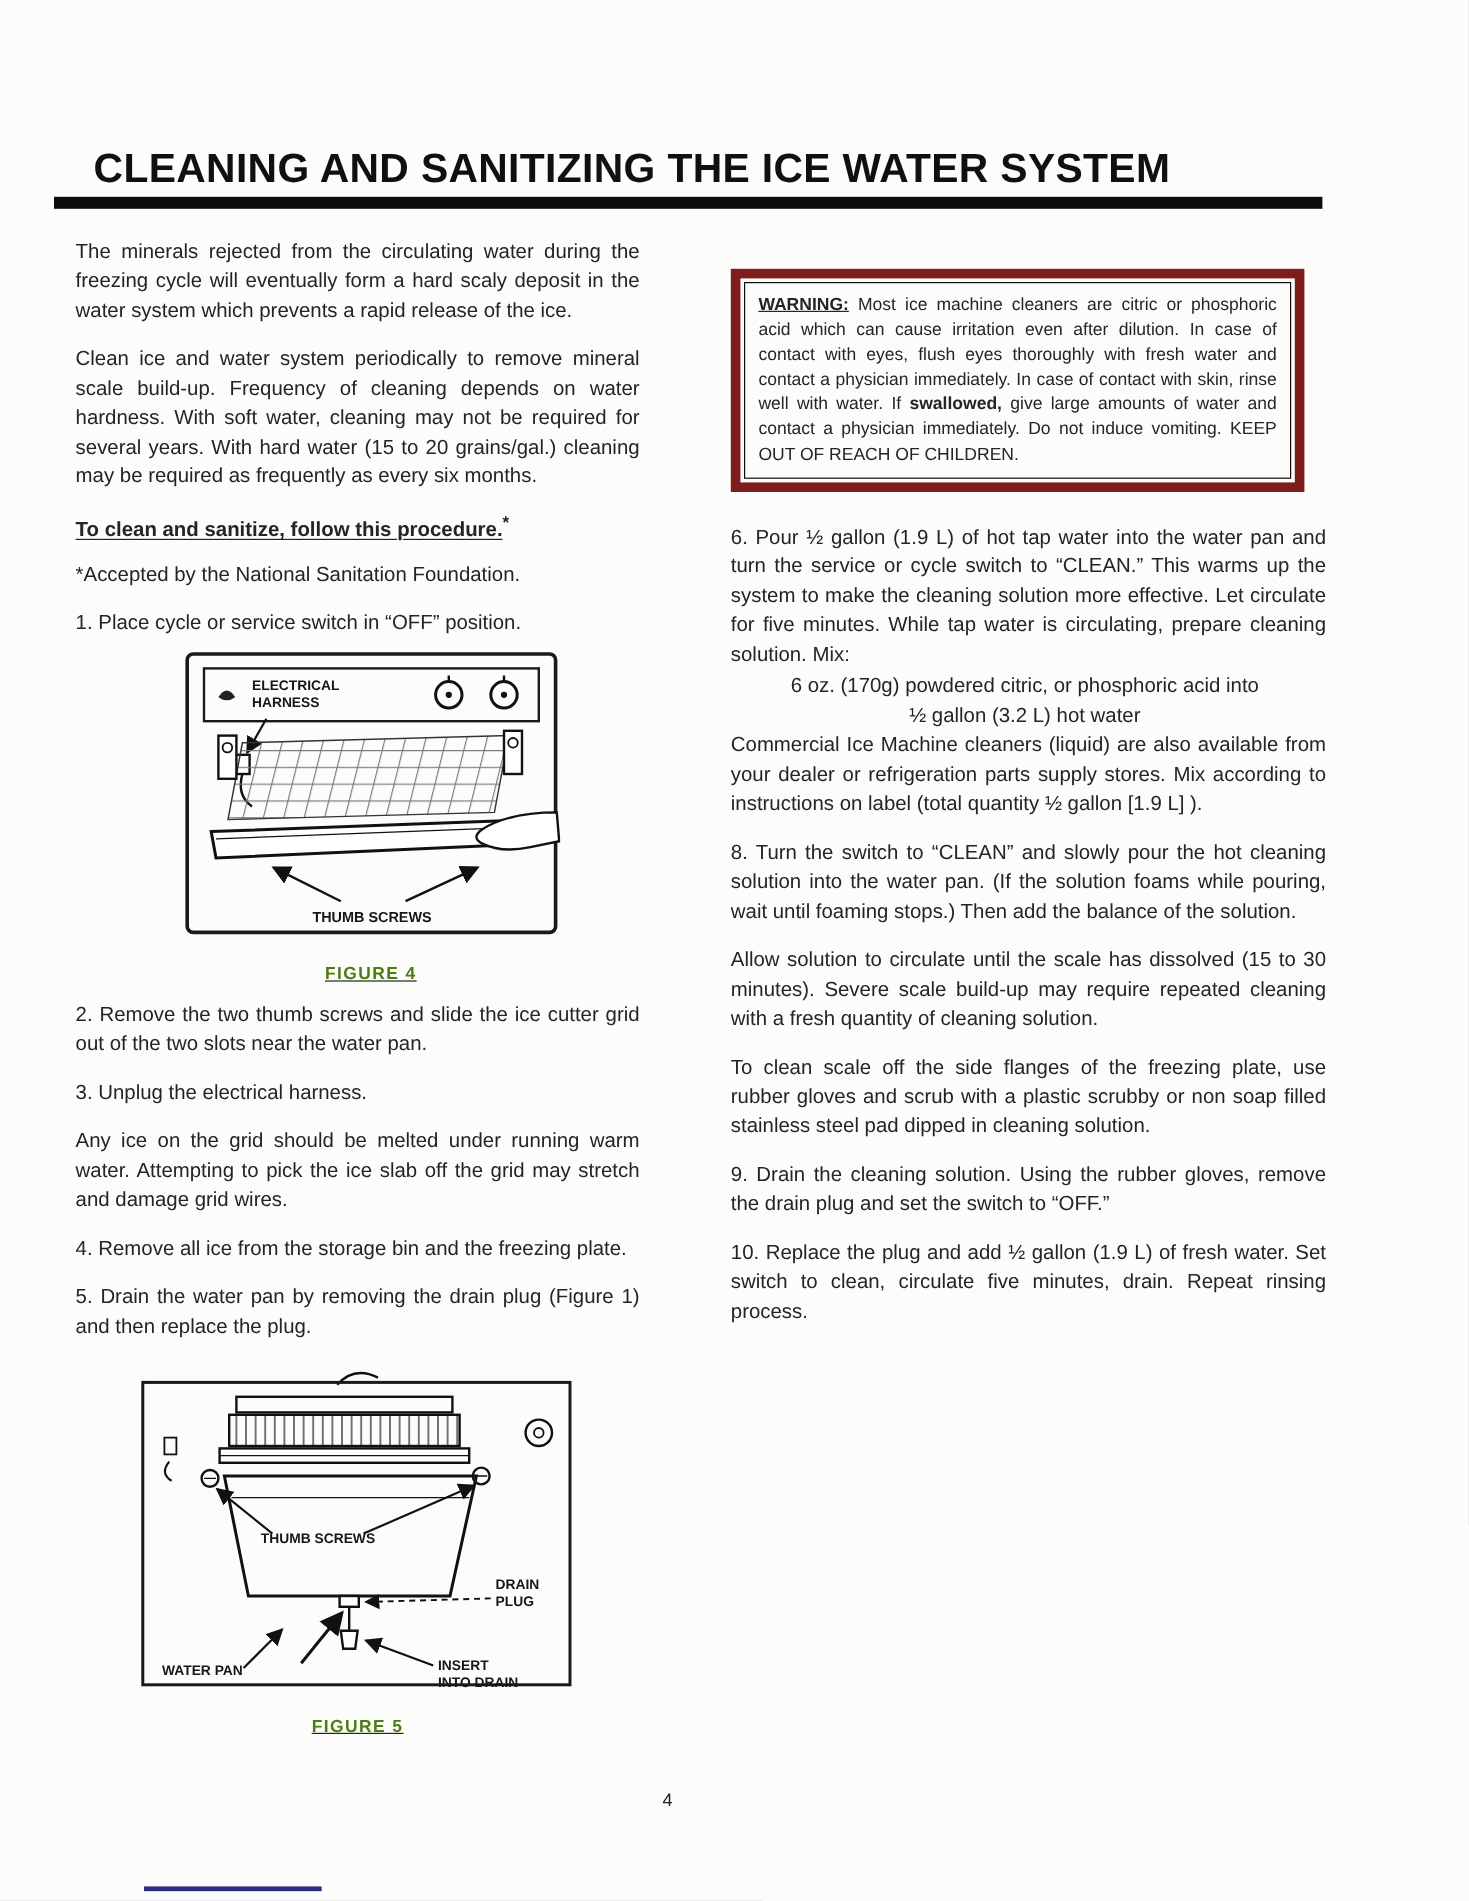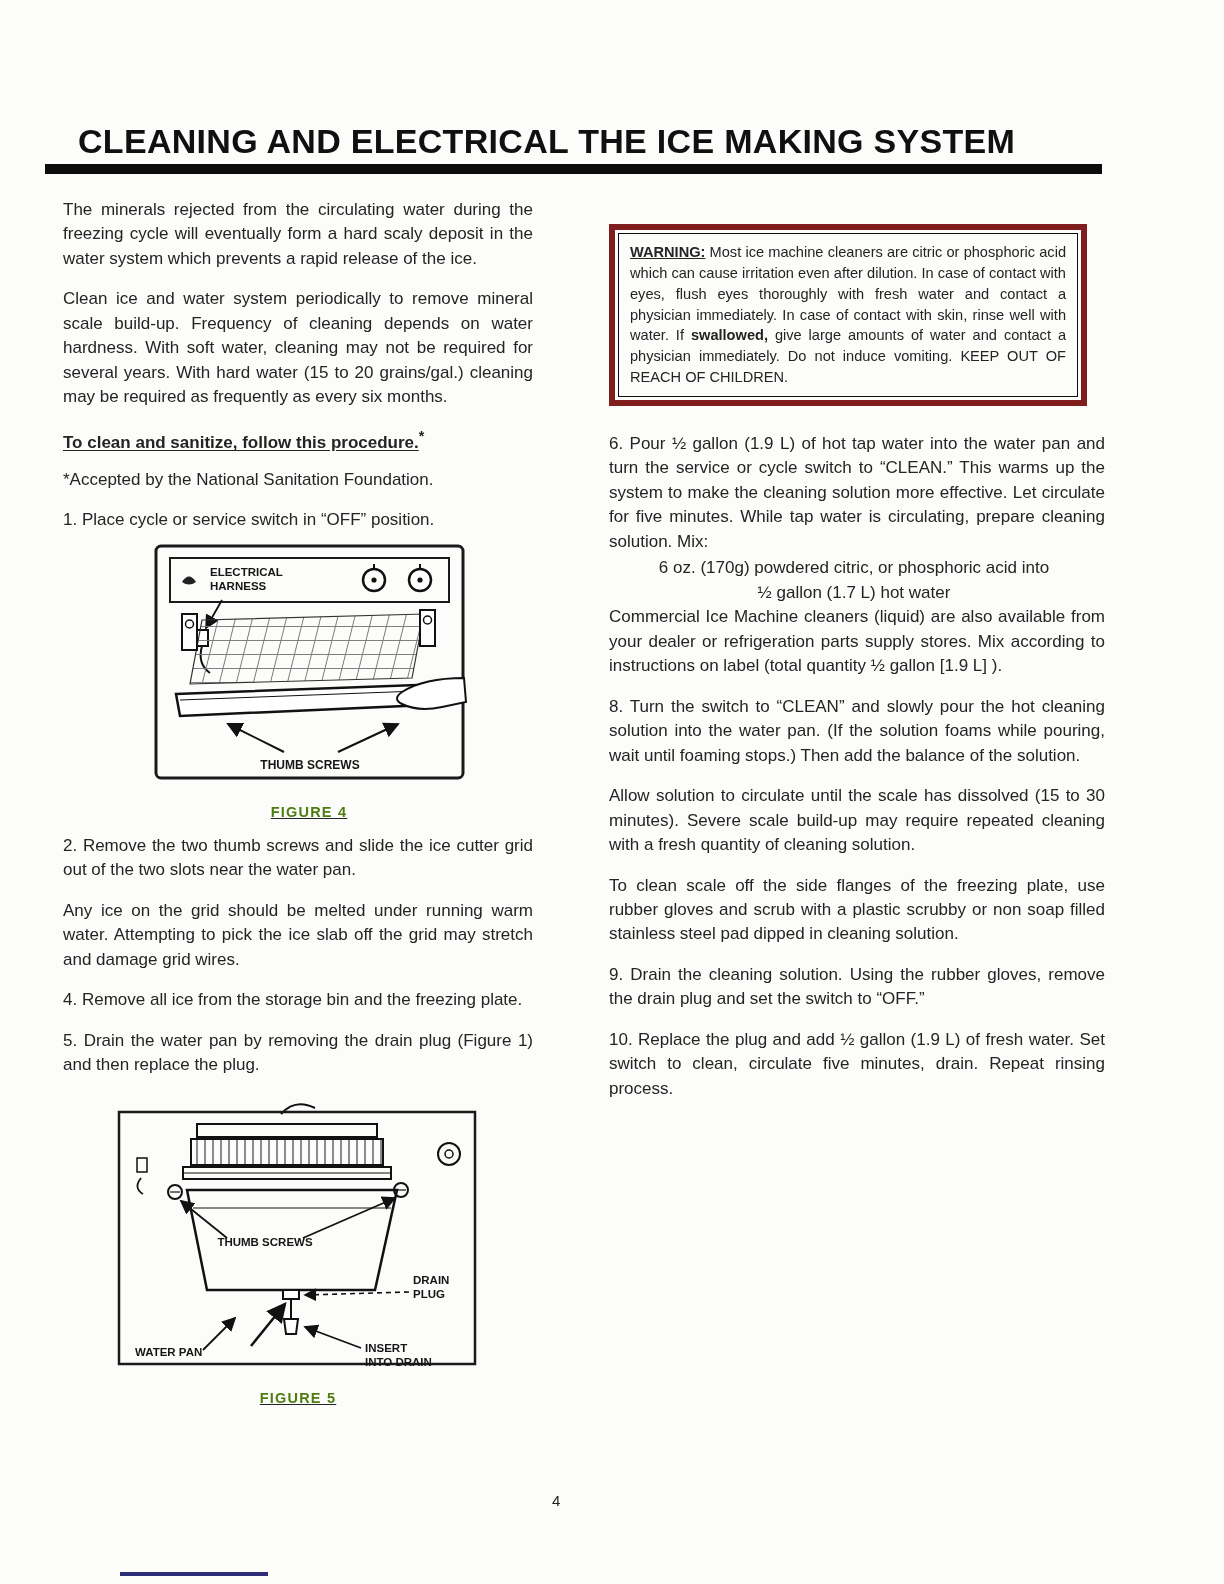--- a/index.html
+++ b/index.html
@@ -14,38 +14,38 @@
   p{font-size:17px;line-height:1.44;text-align:justify;margin:0 0 16px 0;}
   .section-heading{margin-bottom:14px;}
   .procedure-heading{font-weight:bold;margin-bottom:13px;}
   .procedure-heading .u{text-decoration:underline;text-underline-offset:3px;}
   .footnote{}
   .step-tight{margin-bottom:9px;}
   .figure{margin:4px 0 14px 0;text-align:center;text-decoration:underline;}
   .fig4{padding-left:22px;}
   .figure svg{display:inline-block;}
   .figcaption{font-size:14.5px;font-weight:bold;letter-spacing:1.2px;margin-top:6px;color:#4d7c0f;}
-  .warning-box{border:6px solid #7f1d1d;padding:3px;margin:26px 18px 26px 0;}
+  .warning-box{border:8px solid #7f1d1d;padding:3px;margin:26px 18px 26px 0;}
   .warning-inner{border:1px solid #0d0d0d;padding:8px 11px;}
   .warning-text{font-size:14.6px;line-height:1.43;margin:0;text-align:justify;}
   .warning-label{font-weight:bold;text-decoration:underline;}
   .bold{font-weight:bold;}
   .tight{margin-bottom:2px;}
   .mix-line{margin:0 0 0 30px;padding-right:36px;text-align:center;}
   .mix-note{margin-bottom:16px;}
   .page-number{position:absolute;left:552px;top:1492px;font-size:15px;color:#222;}
   .bottom-mark{position:absolute;left:120px;top:1572px;width:148px;height:4px;background:#2e2d7a;}
   svg text{font-family:"Liberation Sans",sans-serif;font-weight:bold;fill:#161616;}
 </style>
 </head>
 <body>
 
 <div class="page">
 
-  <h1 class="title">CLEANING AND ELECTRICAL THE ICE MAKING SYSTEM</h1>
+  <h1 class="title">CLEANING AND SANITIZING THE ICE WATER SYSTEM</h1>
   <div class="rule"></div>
 
   <div class="columns">
 
     <div class="col-left">
       <p>The minerals rejected from the circulating water during the freezing cycle will eventually form a hard scaly deposit in the water system which prevents a rapid release of the ice.</p>
       <p>Clean ice and water system periodically to remove mineral scale build-up. Frequency of cleaning depends on water hardness. With soft water, cleaning may not be required for several years. With hard water (15 to 20 grains/gal.) cleaning may be required as frequently as every six months.</p>
       <p class="procedure-heading"><span class="u">To clean and sanitize, follow this procedure.</span><sup>*</sup></p>
       <p class="footnote">*Accepted by the National Sanitation Foundation.</p>
       <p class="step-tight">1. Place cycle or service switch in “OFF” position.</p>
@@ -87,20 +87,21 @@
           <line x1="28" y1="158" x2="292" y2="148" stroke="#111" stroke-width="1"></line>
           <path d="M312 136 q-40 0 -62 14 q-10 7 0 12 q16 8 40 3 l24 -5 z" fill="#fff" stroke="#111" stroke-width="2"></path>
           <line x1="132" y1="210" x2="76" y2="182" stroke="#111" stroke-width="2" marker-end="url(#ah4)"></line>
           <line x1="186" y1="210" x2="246" y2="182" stroke="#111" stroke-width="2" marker-end="url(#ah4)"></line>
           <text x="158" y="227" font-size="12" text-anchor="middle">THUMB SCREWS</text>
         </svg>
         <figcaption class="figcaption">FIGURE 4</figcaption>
       </figure>
 
       <p>2. Remove the two thumb screws and slide the ice cutter grid out of the two slots near the water pan.</p>
+      <p>3. Unplug the electrical harness.</p>
       <p>Any ice on the grid should be melted under running warm water. Attempting to pick the ice slab off the grid may stretch and damage grid wires.</p>
       <p>4. Remove all ice from the storage bin and the freezing plate.</p>
       <p>5. Drain the water pan by removing the drain plug (Figure 1) and then replace the plug.</p>
 
       <figure class="figure">
         <svg width="370" height="286" viewBox="0 0 370 286">
           <defs>
             <marker id="ah5" markerWidth="8" markerHeight="8" refX="7" refY="4" orient="auto">
               <path d="M0 0 L8 4 L0 8 z" fill="#111"></path>
             </marker>
@@ -146,21 +147,21 @@
 
     <div class="col-right">
       <div class="warning-box">
         <div class="warning-inner">
           <p class="warning-text"><span class="warning-label">WARNING:</span><span> Most ice machine cleaners are citric or phosphoric acid which can cause irritation even after dilution. In case of contact with eyes, flush eyes thoroughly with fresh water and contact a physician immediately. In case of contact with skin, rinse well with water. If </span><span class="bold">swallowed,</span><span> give large amounts of water and contact a physician immediately. Do not induce vomiting. KEEP OUT OF REACH OF CHILDREN.</span></p>
         </div>
       </div>
 
       <p class="tight">6. Pour ½ gallon (1.9 L) of hot tap water into the water pan and turn the service or cycle switch to “CLEAN.” This warms up the system to make the cleaning solution more effective. Let circulate for five minutes. While tap water is circulating, prepare cleaning solution. Mix:</p>
       <p class="mix-line tight">6 oz. (170g) powdered citric, or phosphoric acid into</p>
-      <p class="mix-line tight">½ gallon (1.7 L) hot water</p>
+      <p class="mix-line tight">½ gallon (3.2 L) hot water</p>
       <p>Commercial Ice Machine cleaners (liquid) are also available from your dealer or refrigeration parts supply stores. Mix according to instructions on label (total quantity ½ gallon [1.9 L] ).</p>
       <p>8. Turn the switch to “CLEAN” and slowly pour the hot cleaning solution into the water pan. (If the solution foams while pouring, wait until foaming stops.) Then add the balance of the solution.</p>
       <p>Allow solution to circulate until the scale has dissolved (15 to 30 minutes). Severe scale build-up may require repeated cleaning with a fresh quantity of cleaning solution.</p>
       <p>To clean scale off the side flanges of the freezing plate, use rubber gloves and scrub with a plastic scrubby or non soap filled stainless steel pad dipped in cleaning solution.</p>
       <p>9. Drain the cleaning solution. Using the rubber gloves, remove the drain plug and set the switch to “OFF.”</p>
       <p>10.  Replace the plug and add ½ gallon (1.9 L) of fresh water. Set switch to clean, circulate five minutes, drain. Repeat rinsing process.</p>
     </div>
 
   </div>
 

